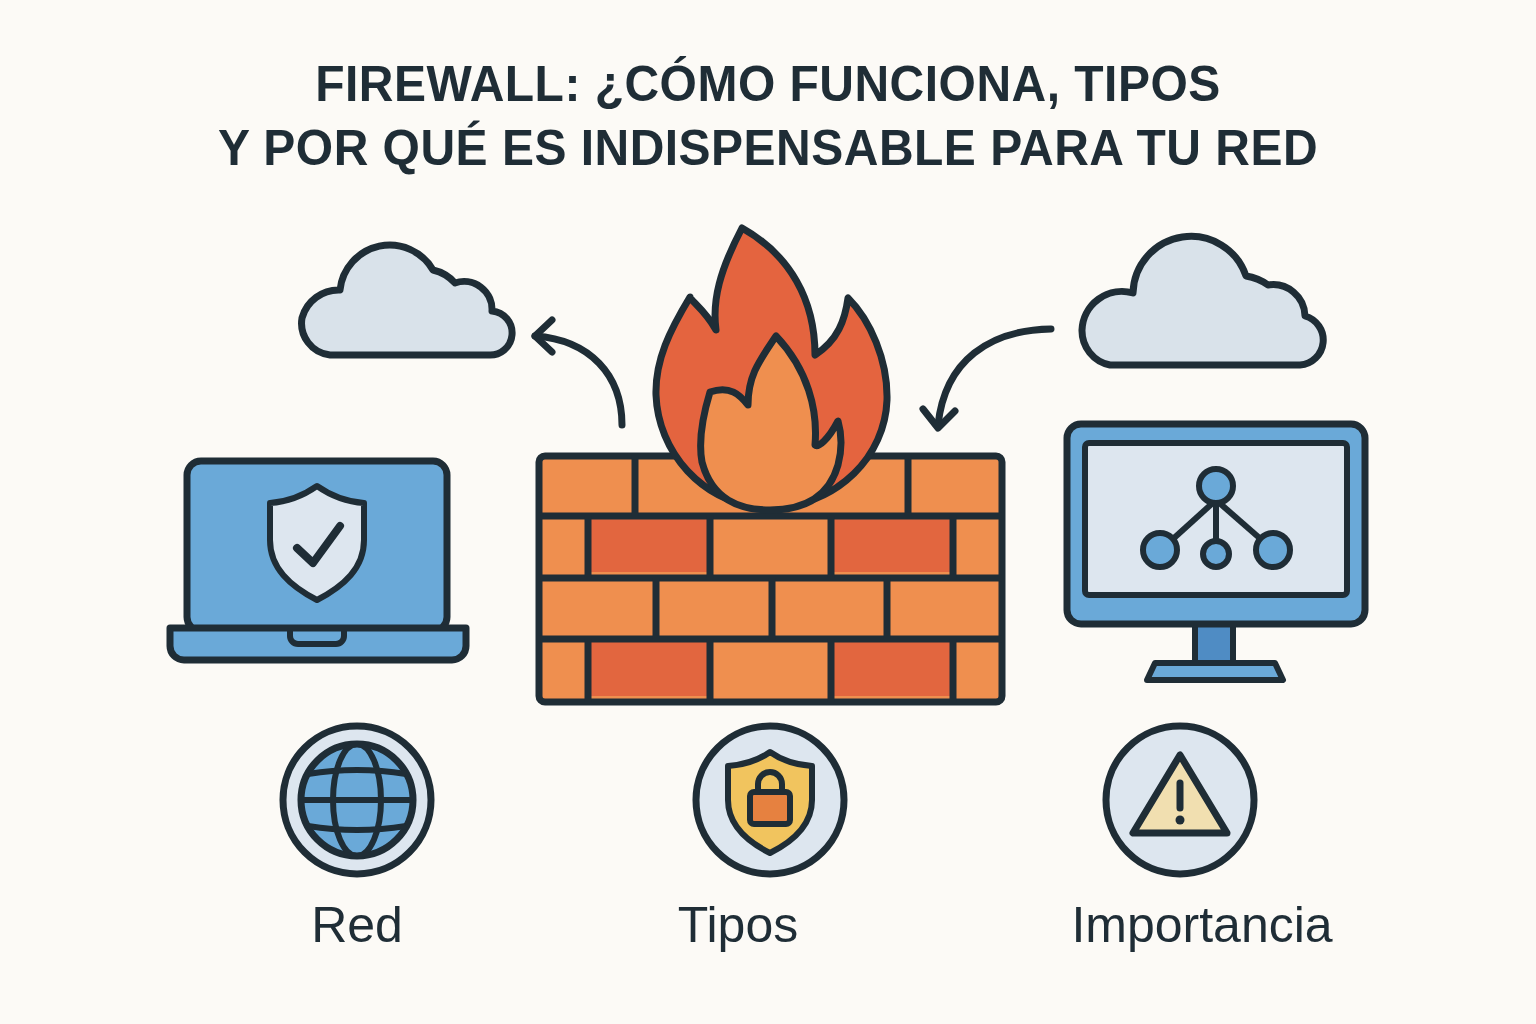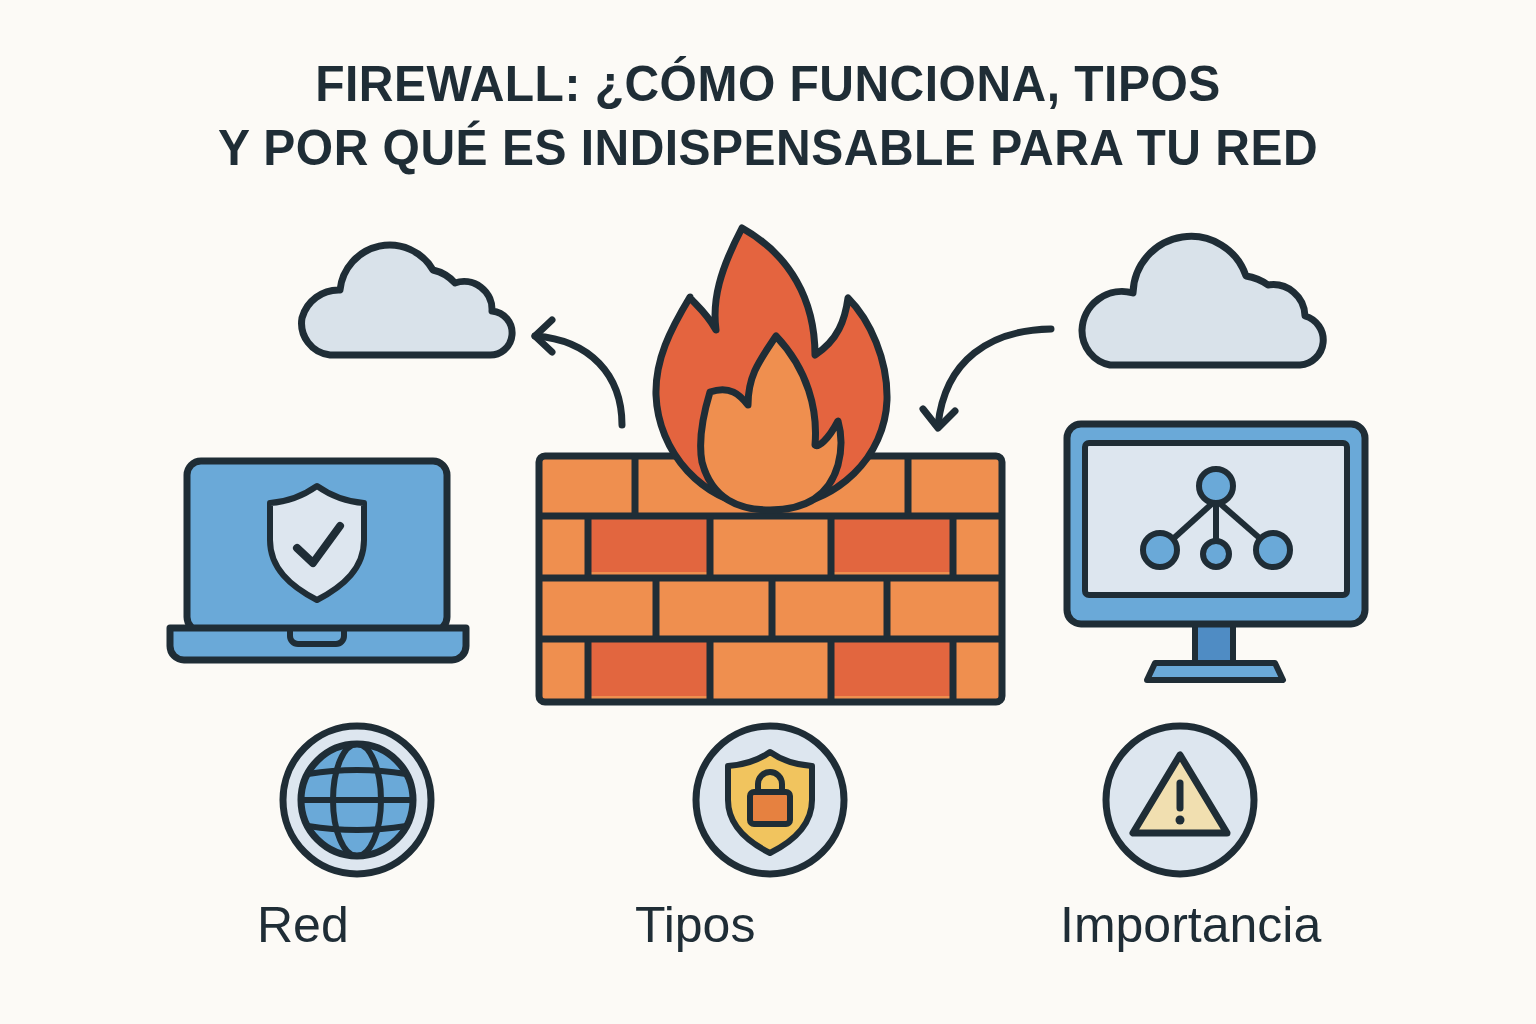--- a/index.html
+++ b/index.html
@@ -13,21 +13,21 @@
   .title {
     position: absolute; left: 0; top: 52px; width: 1536px;
     text-align: center; font-weight: 700; font-size: 50px; line-height: 64px;
     letter-spacing: 0.5px; color: #1f2d36;
     transform: scaleX(0.96);
   }
   .title div { white-space: nowrap; }
   .art { position: absolute; left: 0; top: 0; width: 1536px; height: 1024px; }
   .label {
     position: absolute; top: 895px; font-size: 50px; line-height: 60px;
-    color: #1f2d36; text-align: left; white-space: nowrap;
+    color: #1f2d36; text-align: center; white-space: nowrap;
   }
 </style>
 </head>
 <body>
 
 <div class="title">
   <div>FIREWALL: ¿CÓMO FUNCIONA, TIPOS</div>
   <div>Y POR QUÉ ES INDISPENSABLE PARA TU RED</div>
 </div>
 
@@ -128,13 +128,13 @@
   <g stroke="#1f2d36" stroke-linejoin="round">
     <circle cx="1180" cy="800" r="74" fill="#dde6ef" stroke-width="7"></circle>
     <path d="M1180 755 L1133 833 H1227 Z" fill="#f1dfb0" stroke-width="7"></path>
     <line x1="1180" y1="783" x2="1180" y2="808" stroke-width="7" stroke-linecap="round"></line>
     <circle cx="1180" cy="820" r="4.5" fill="#1f2d36" stroke="none"></circle>
   </g>
 </svg>
 
 <div class="label" style="left:257px;width:200px;">Red</div>
 <div class="label" style="left:635px;width:206px;">Tipos</div>
-<div class="label" style="left:1060px;width:340px;">Importancia</div>
+<div class="label" style="left:1032px;width:340px;">Importancia</div>
 
 </body></html>

